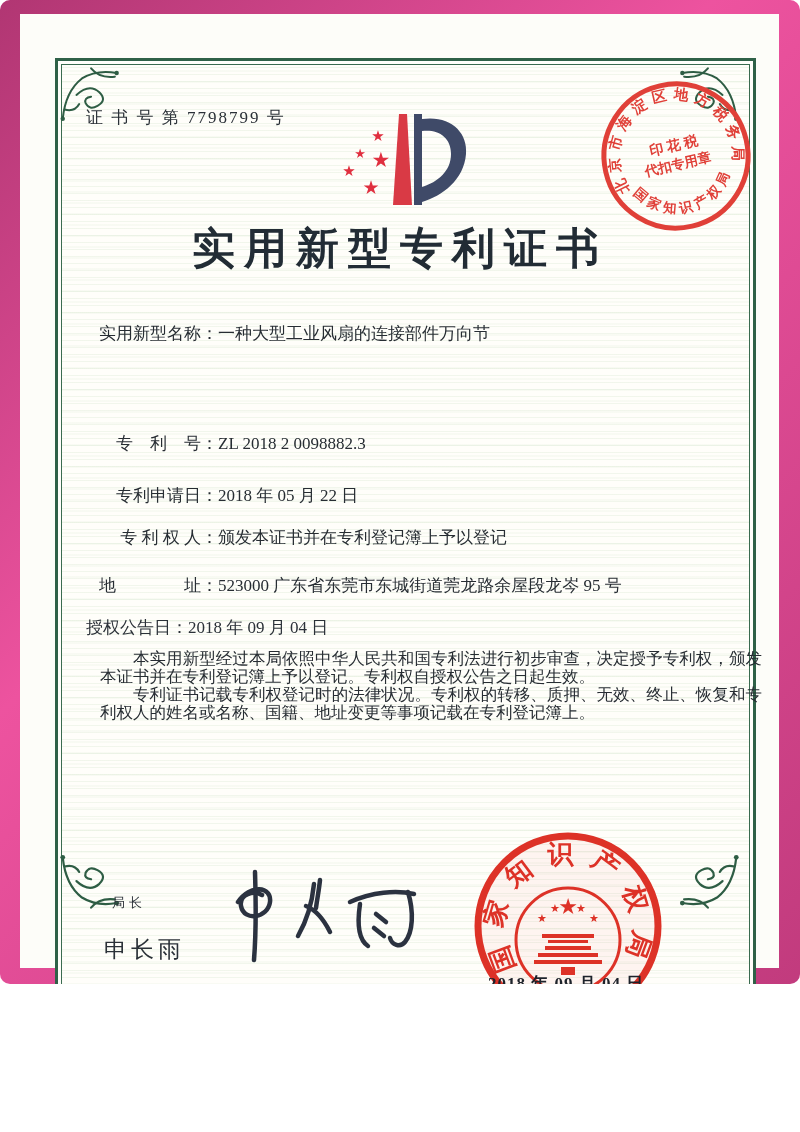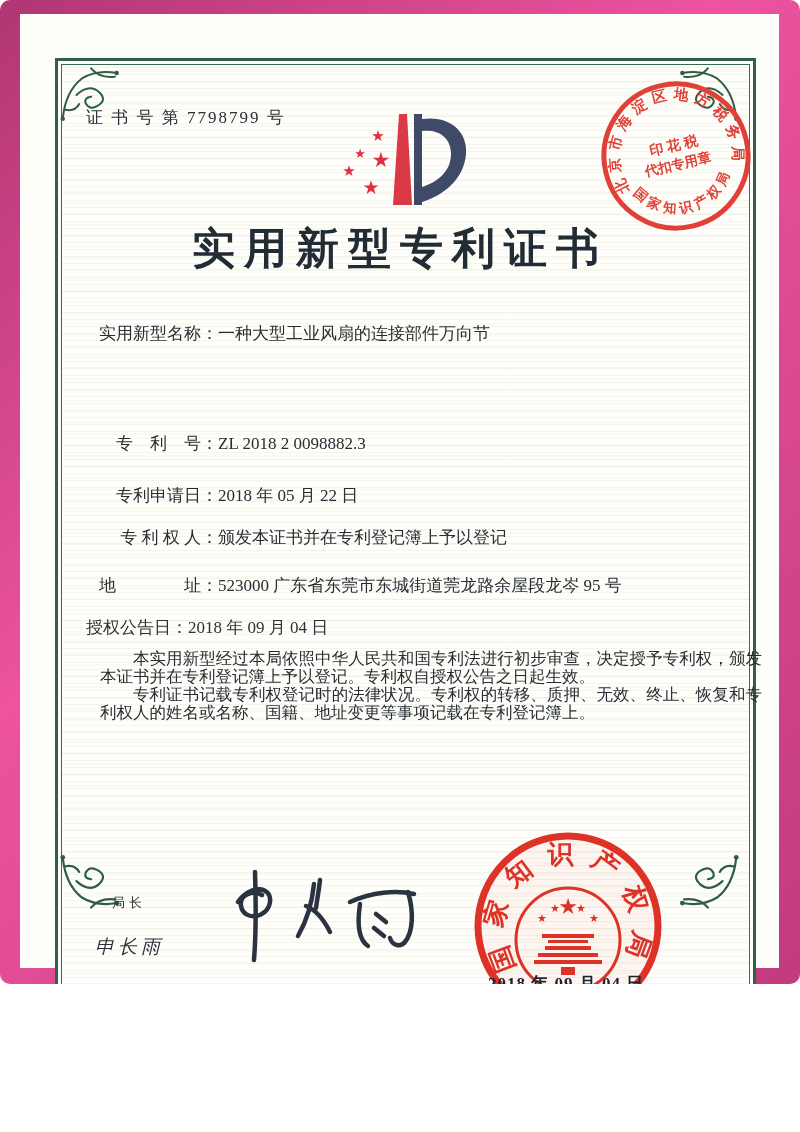--- a/index.html
+++ b/index.html
@@ -33,21 +33,21 @@
   .field-row{left:66px;width:640px;font-size:17px;color:#272d33;white-space:nowrap;}
   .flabel{display:inline-block;width:132px;text-align:right;}
   .fvalue{display:inline-block;}
   .grant-row{left:66px;top:602px;width:640px;font-size:17px;white-space:nowrap;}
   .grant-no{position:absolute;left:374px;top:0;}
 
   .paras{left:80px;top:636px;width:662px;font-size:16.5px;line-height:18px;text-align:justify;color:#272d33;}
   .paras p{margin:0;text-indent:2em;}
 
   .sign-role{left:92px;top:880px;font-size:13px;letter-spacing:4px;color:#2b3138;}
-  .sign-name{left:75px;top:920px;font-size:19px;letter-spacing:4px;color:#2b3138;font-style:italic;}
+  .sign-name{left:84px;top:920px;font-size:23px;letter-spacing:4px;color:#2b3138;}
   .signature{left:190px;top:848px;width:230px;height:110px;}
 
   .seal{left:442px;top:806px;width:212px;height:212px;}
   .seal-date{left:468px;top:958px;font-size:17px;letter-spacing:1px;color:#1d232b;font-weight:600;}
 
   .footer{left:0;top:1022px;width:760px;text-align:right;font-size:14px;color:#2b3138;letter-spacing:1px;}
 </style>
 </head>
 <body>
 

